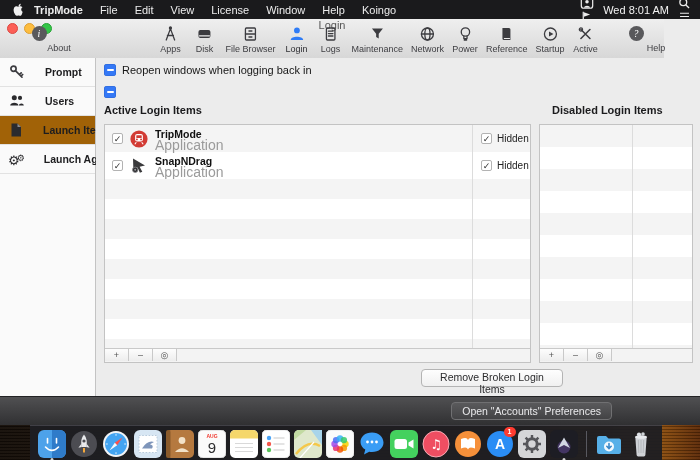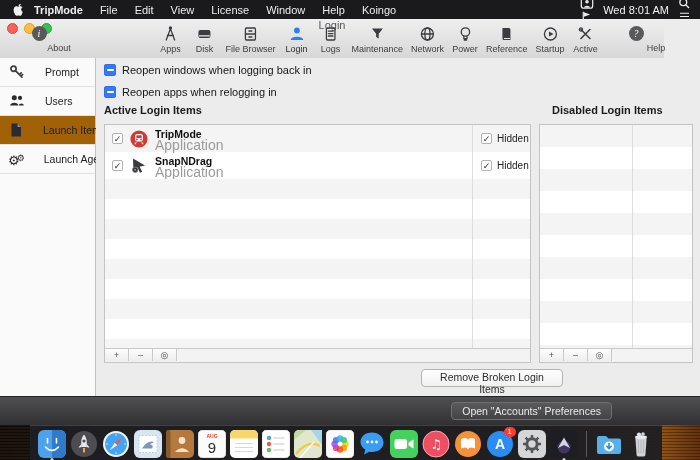--- a/index.html
+++ b/index.html
@@ -37,21 +37,21 @@
   .tb-item{display:flex;flex-direction:column;align-items:center;min-width:26px;}
   .tb-item .ic{height:17px;display:flex;align-items:flex-end;justify-content:center;}
   .tb-item .lbl{font-size:9px;color:#3e3e42;margin-top:2px;white-space:nowrap;}
 
   
   .body-area{position:absolute;left:0;top:39px;width:700px;height:338px;}
   .sidebar{position:absolute;left:0;top:0;width:95px;height:338px;background:#fafafa;border-right:1px solid #c3c3c3;}
   .side-item{height:28px;display:flex;align-items:center;border-bottom:1px solid #e2e2e2;padding-left:8px;}
   .side-item.selected{background:#a16207;}
   .side-item .ic{width:18px;display:flex;justify-content:center;}
-  .side-item .lbl{font-size:10.5px;font-weight:normal;color:#1d1d1f;margin-left:6px;white-space:nowrap;padding-left:13px;}
+  .side-item .lbl{font-size:10.5px;font-weight:bold;color:#1d1d1f;margin-left:6px;white-space:nowrap;padding-left:13px;}
 
   
   .content{position:absolute;left:96px;top:0;width:604px;height:338px;background:#ececec;}
   .chk-row{position:absolute;left:8px;display:flex;align-items:center;gap:6px;}
   .mixedbox{width:12px;height:12px;border-radius:3px;background:#3478f6;position:relative;box-shadow:inset 0 0 0 .5px #2a63cf;}
   .mixedbox::after{content:"";position:absolute;left:2.5px;top:5px;width:7px;height:2px;background:#fff;border-radius:1px;}
   .chk-row .lbl{font-size:11px;color:#161616;}
 
   .sec-label{position:absolute;top:46px;font-size:11px;font-weight:bold;color:#1b1b1d;}
   .tbl{position:absolute;top:66px;height:239px;background:#fff;border:1px solid #c3c3c3;box-sizing:border-box;}
@@ -309,21 +309,20 @@
           </div>
         </div>
       <div class="content">
         <div id="checkboxes">
             <div class="chk-row" style="top: 6px;">
               <span class="mixedbox"></span>
               <span class="lbl">Reopen windows when logging back in</span>
             </div>
             <div class="chk-row" style="top: 28px;">
               <span class="mixedbox"></span>
-              <span class="lbl">Reopen apps when relogging in</span>
             </div>
           </div>
         <div class="sec-label" style="left:8px">Active Login Items</div>
         <div class="sec-label" style="left:456px">Disabled Login Items</div>
 
         <div class="tbl" style="left:8px;width:427px">
           <div class="rows" id="active-rows">
               <div class="trow stripe" style="height: 27px;">
                 <div class="inner">
                   <span class="cb">✓</span>

